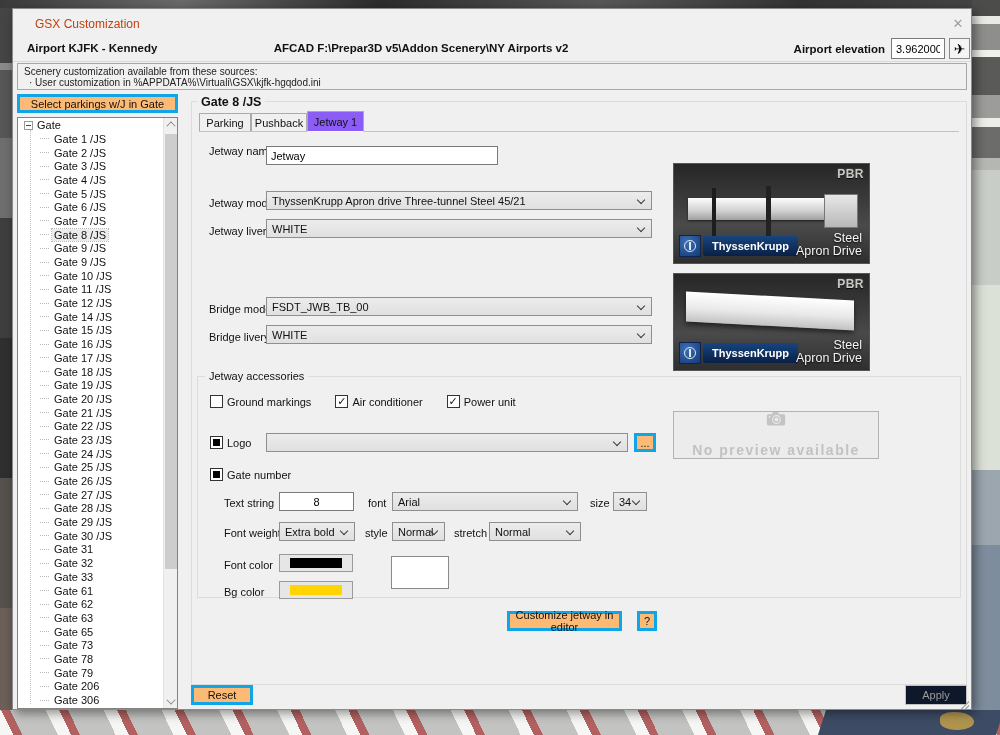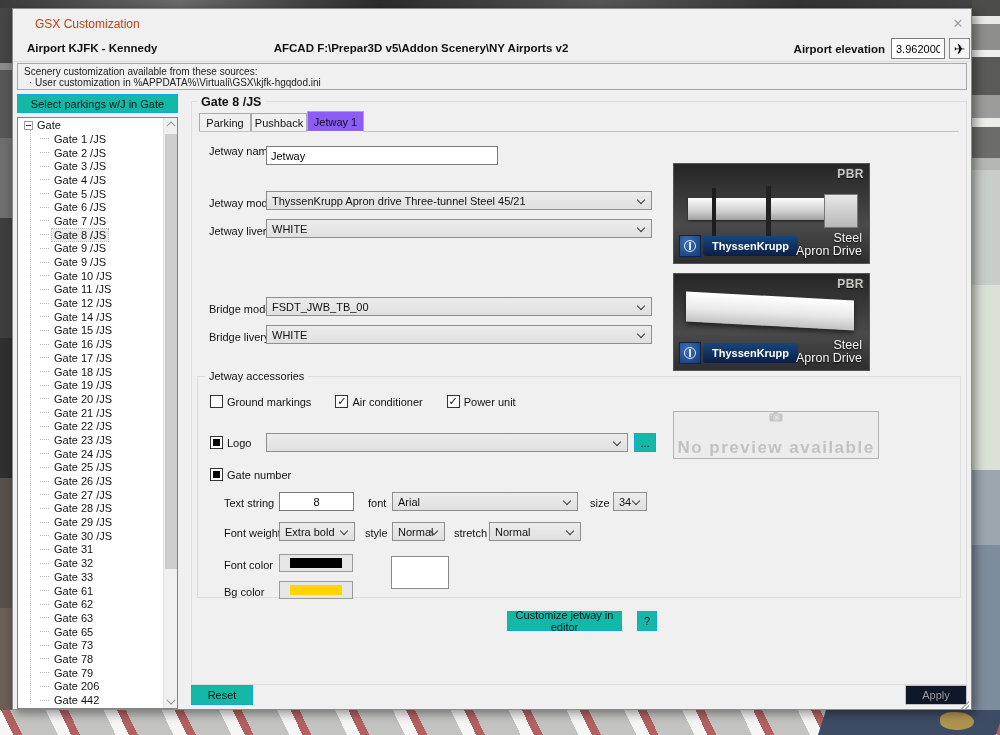--- a/index.html
+++ b/index.html
@@ -45,21 +45,21 @@
     border:1px solid #8a8a8a; display:flex; align-items:center; justify-content:center;
     font-size:14px; color:#000; }
   .hdr-sep { left:0; top:52px; width:958px; height:1px; background:#d8d8d8; }
 
   .notice { left:4px; top:54px; width:950px; height:27px; border:1px solid #a8a8a8;
     padding:2px 6px; font-size:10px; color:#222; line-height:11px; }
   .notice .l2 { padding-left:5px; }
 
   
   .select-btn { left:4px; top:85px; width:161px; height:19px; }
-  .btn { background:#14b8a6; border:1px solid #0ea5e9; display:flex; align-items:center;
+  .btn { background:#fdba74; border:3px solid #0ea5e9; display:flex; align-items:center;
     justify-content:center; font-size:11px; color:#111; cursor:default; font-family:inherit; }
 
   .tree { left:4px; top:108px; width:161px; height:592px; background:#fff;
     border:1px solid #828282; overflow:hidden; }
   .tree-inner { position:absolute; left:0; top:0; right:14px; bottom:0; overflow:hidden; }
   .tree-inner::before { content:""; position:absolute; left:12px; top:12px; bottom:4px;
     border-left:1px dotted #c2c2c2; }
   .troot { position:relative; height:14px; display:flex; align-items:center; padding-left:6px;
     font-size:11px; }
   .expander { width:9px; height:9px; border:1px solid #9a9a9a; background:#fff; margin-right:4px;
@@ -131,21 +131,21 @@
   .cbrow { left:197px; top:386px; display:flex; gap:24px; }
   .cbwrap { display:flex; align-items:center; font-size:11px; }
   .cbox { width:13px; height:13px; background:#fff; border:1px solid #333; margin-right:4px;
     display:flex; align-items:center; justify-content:center; font-size:11px; line-height:11px;
     color:#111; flex:0 0 auto; }
   .cbox.fill::after { content:""; width:7px; height:7px; background:#000; }
 
   .nopreview { left:660px; top:402px; width:206px; height:48px; background:#ececec;
     border:1px solid #b3b3b3; display:flex; flex-direction:column; align-items:center;
     justify-content:center; }
-  .nopreview-text { color:#c2c2c2; font-size:17px; font-weight:bold; letter-spacing:1.5px; margin-top:16px; }
+  .nopreview-text { color:#c2c2c2; font-size:14px; font-weight:bold; letter-spacing:1.5px; margin-top:16px; }
 
   .swatch { position:absolute; width:74px; height:18px; background:#e6e6e6; border:1px solid #9a9a9a;
     display:flex; align-items:center; justify-content:center; }
   .swatch .fill { width:52px; height:10px; }
   .gn-preview { left:378px; top:547px; width:58px; height:33px; background:#fff; border:1px solid #8a8a8a; }
 
   .help-btn { left:624px; top:602px; width:20px; height:20px; }
   .customize-btn { left:494px; top:602px; width:115px; height:20px; }
 
   .reset-btn { left:178px; top:676px; width:62px; height:20px; }
@@ -354,21 +354,21 @@
           <div class="trow">
             <span class="dash"></span>
             <span class="tlbl">Gate 79</span>
           </div>
           <div class="trow">
             <span class="dash"></span>
             <span class="tlbl">Gate 206</span>
           </div>
           <div class="trow">
             <span class="dash"></span>
-            <span class="tlbl">Gate 442</span>
+            <span class="tlbl">Gate 306</span>
           </div>
         </div>
     </div>
     <div class="vscroll">
       <div class="varrow up"></div>
       <div class="vthumb"></div>
       <div class="varrow dn"></div>
     </div>
   </div>
 

